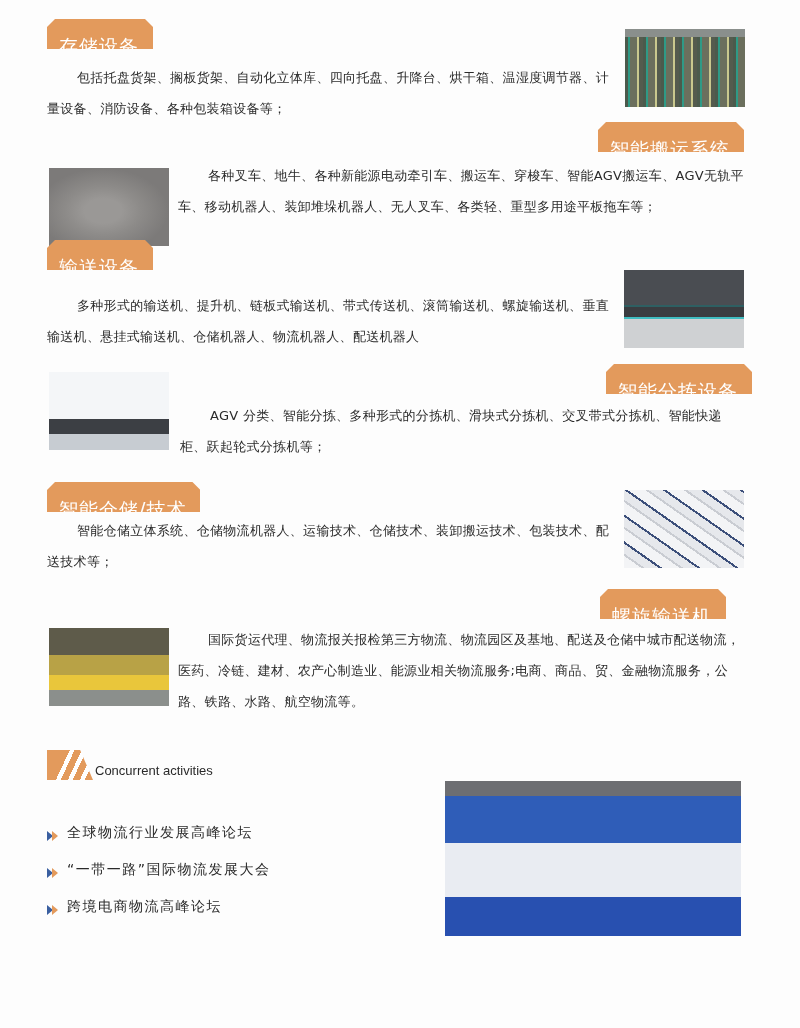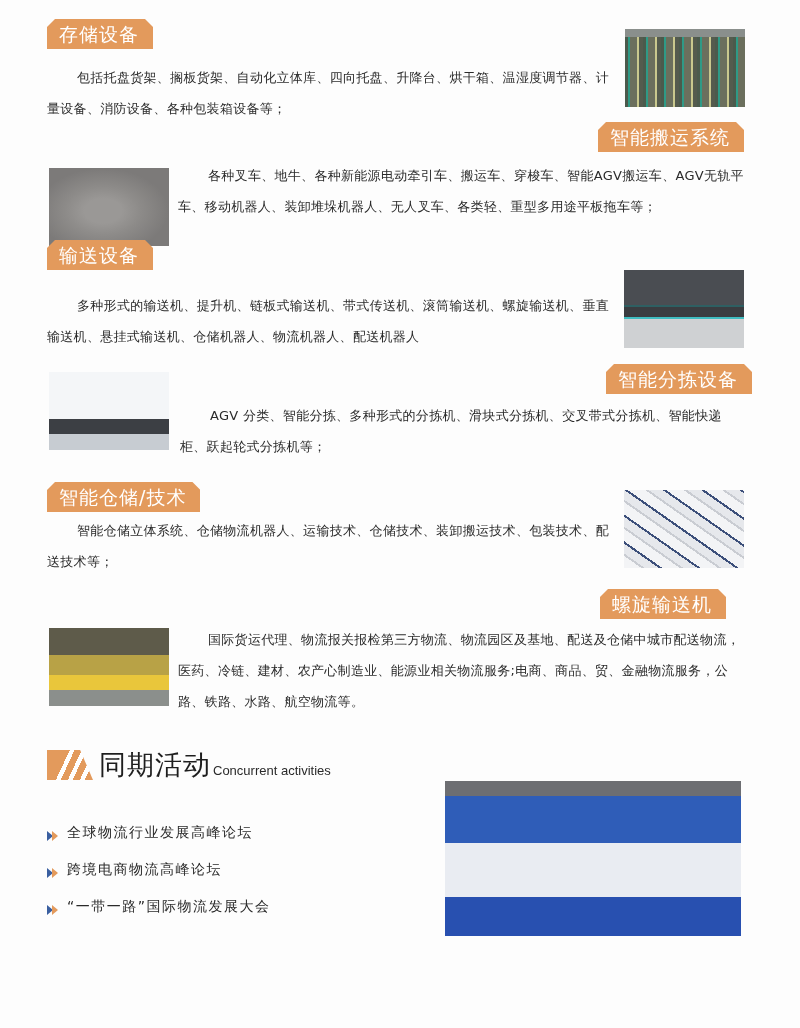--- a/index.html
+++ b/index.html
@@ -1,21 +1,21 @@
 <!DOCTYPE html>
 <html><head>
 <meta charset="utf-8">
 <style>
   * { box-sizing: border-box; margin: 0; padding: 0; }
   html, body { width: 800px; height: 1028px; background: #fdfdfd; overflow: hidden; }
   body { position: relative; font-family: "DejaVu Sans", "Liberation Sans", sans-serif; color: #2a2a2a; }
 
   .tag {
     position: absolute; height: 30px; background: #e39a5c; color: #fff;
-    font-size: 19px; line-height: 30px; padding: 0 14px 0 12px;
+    font-size: 19px; line-height: 30px; padding: 12px 14px 0 12px;
     clip-path: polygon(8px 0, calc(100% - 8px) 0, 100% 8px, 100% 100%, 0 100%, 0 8px);
     letter-spacing: 1px; white-space: nowrap;
   }
   .para {
     position: absolute; font-size: 13px; line-height: 31px; color: #2b2b2b;
     letter-spacing: 0.3px;
   }
   .para .indent { display: inline-block; width: 30px; }
   .photo { position: absolute; overflow: hidden; }
 
@@ -68,32 +68,31 @@
 <div class="tag" style="left:47px; top:482px;">智能仓储/技术</div>
 <div class="para" style="left:47px; top:515px; width:568px;"><span class="indent"></span><span>智能仓储立体系统、仓储物流机器人、运输技术、仓储技术、装卸搬运技术、包装技术、配送技术等；</span></div>
 <div class="photo ph-warehouse" style="left:624px; top:490px; width:120px; height:78px;"></div>
 
 <div class="tag" style="left:600px; top:589px;">螺旋输送机</div>
 <div class="photo ph-sorting" style="left:49px; top:628px; width:120px; height:78px;"></div>
 <div class="para" style="left:178px; top:624px; width:568px;"><span class="indent"></span><span>国际货运代理、物流报关报检第三方物流、物流园区及基地、配送及仓储中城市配送物流，医药、冷链、建材、农产心制造业、能源业相关物流服务;电商、商品、贸、金融物流服务，公路、铁路、水路、航空物流等。</span></div>
 
 <div class="act-head">
   <div class="stripes"></div>
-  <span class="act-title">同期活动</span>
   <span class="act-sub">Concurrent activities</span>
 </div>
 
 <ul class="act-list">
   <li>
       <span class="chev"></span>
       <span>全球物流行业发展高峰论坛</span>
     </li>
   <li>
       <span class="chev"></span>
-      <span>跨境电商物流高峰论坛</span>
+      <span>“一带一路”国际物流发展大会</span>
     </li>
   <li>
       <span class="chev"></span>
-      <span>“一带一路”国际物流发展大会</span>
+      <span>跨境电商物流高峰论坛</span>
     </li>
 </ul>
 
 <div class="photo ph-forum" style="left:445px; top:781px; width:296px; height:155px;"></div>
 
 </body></html>

